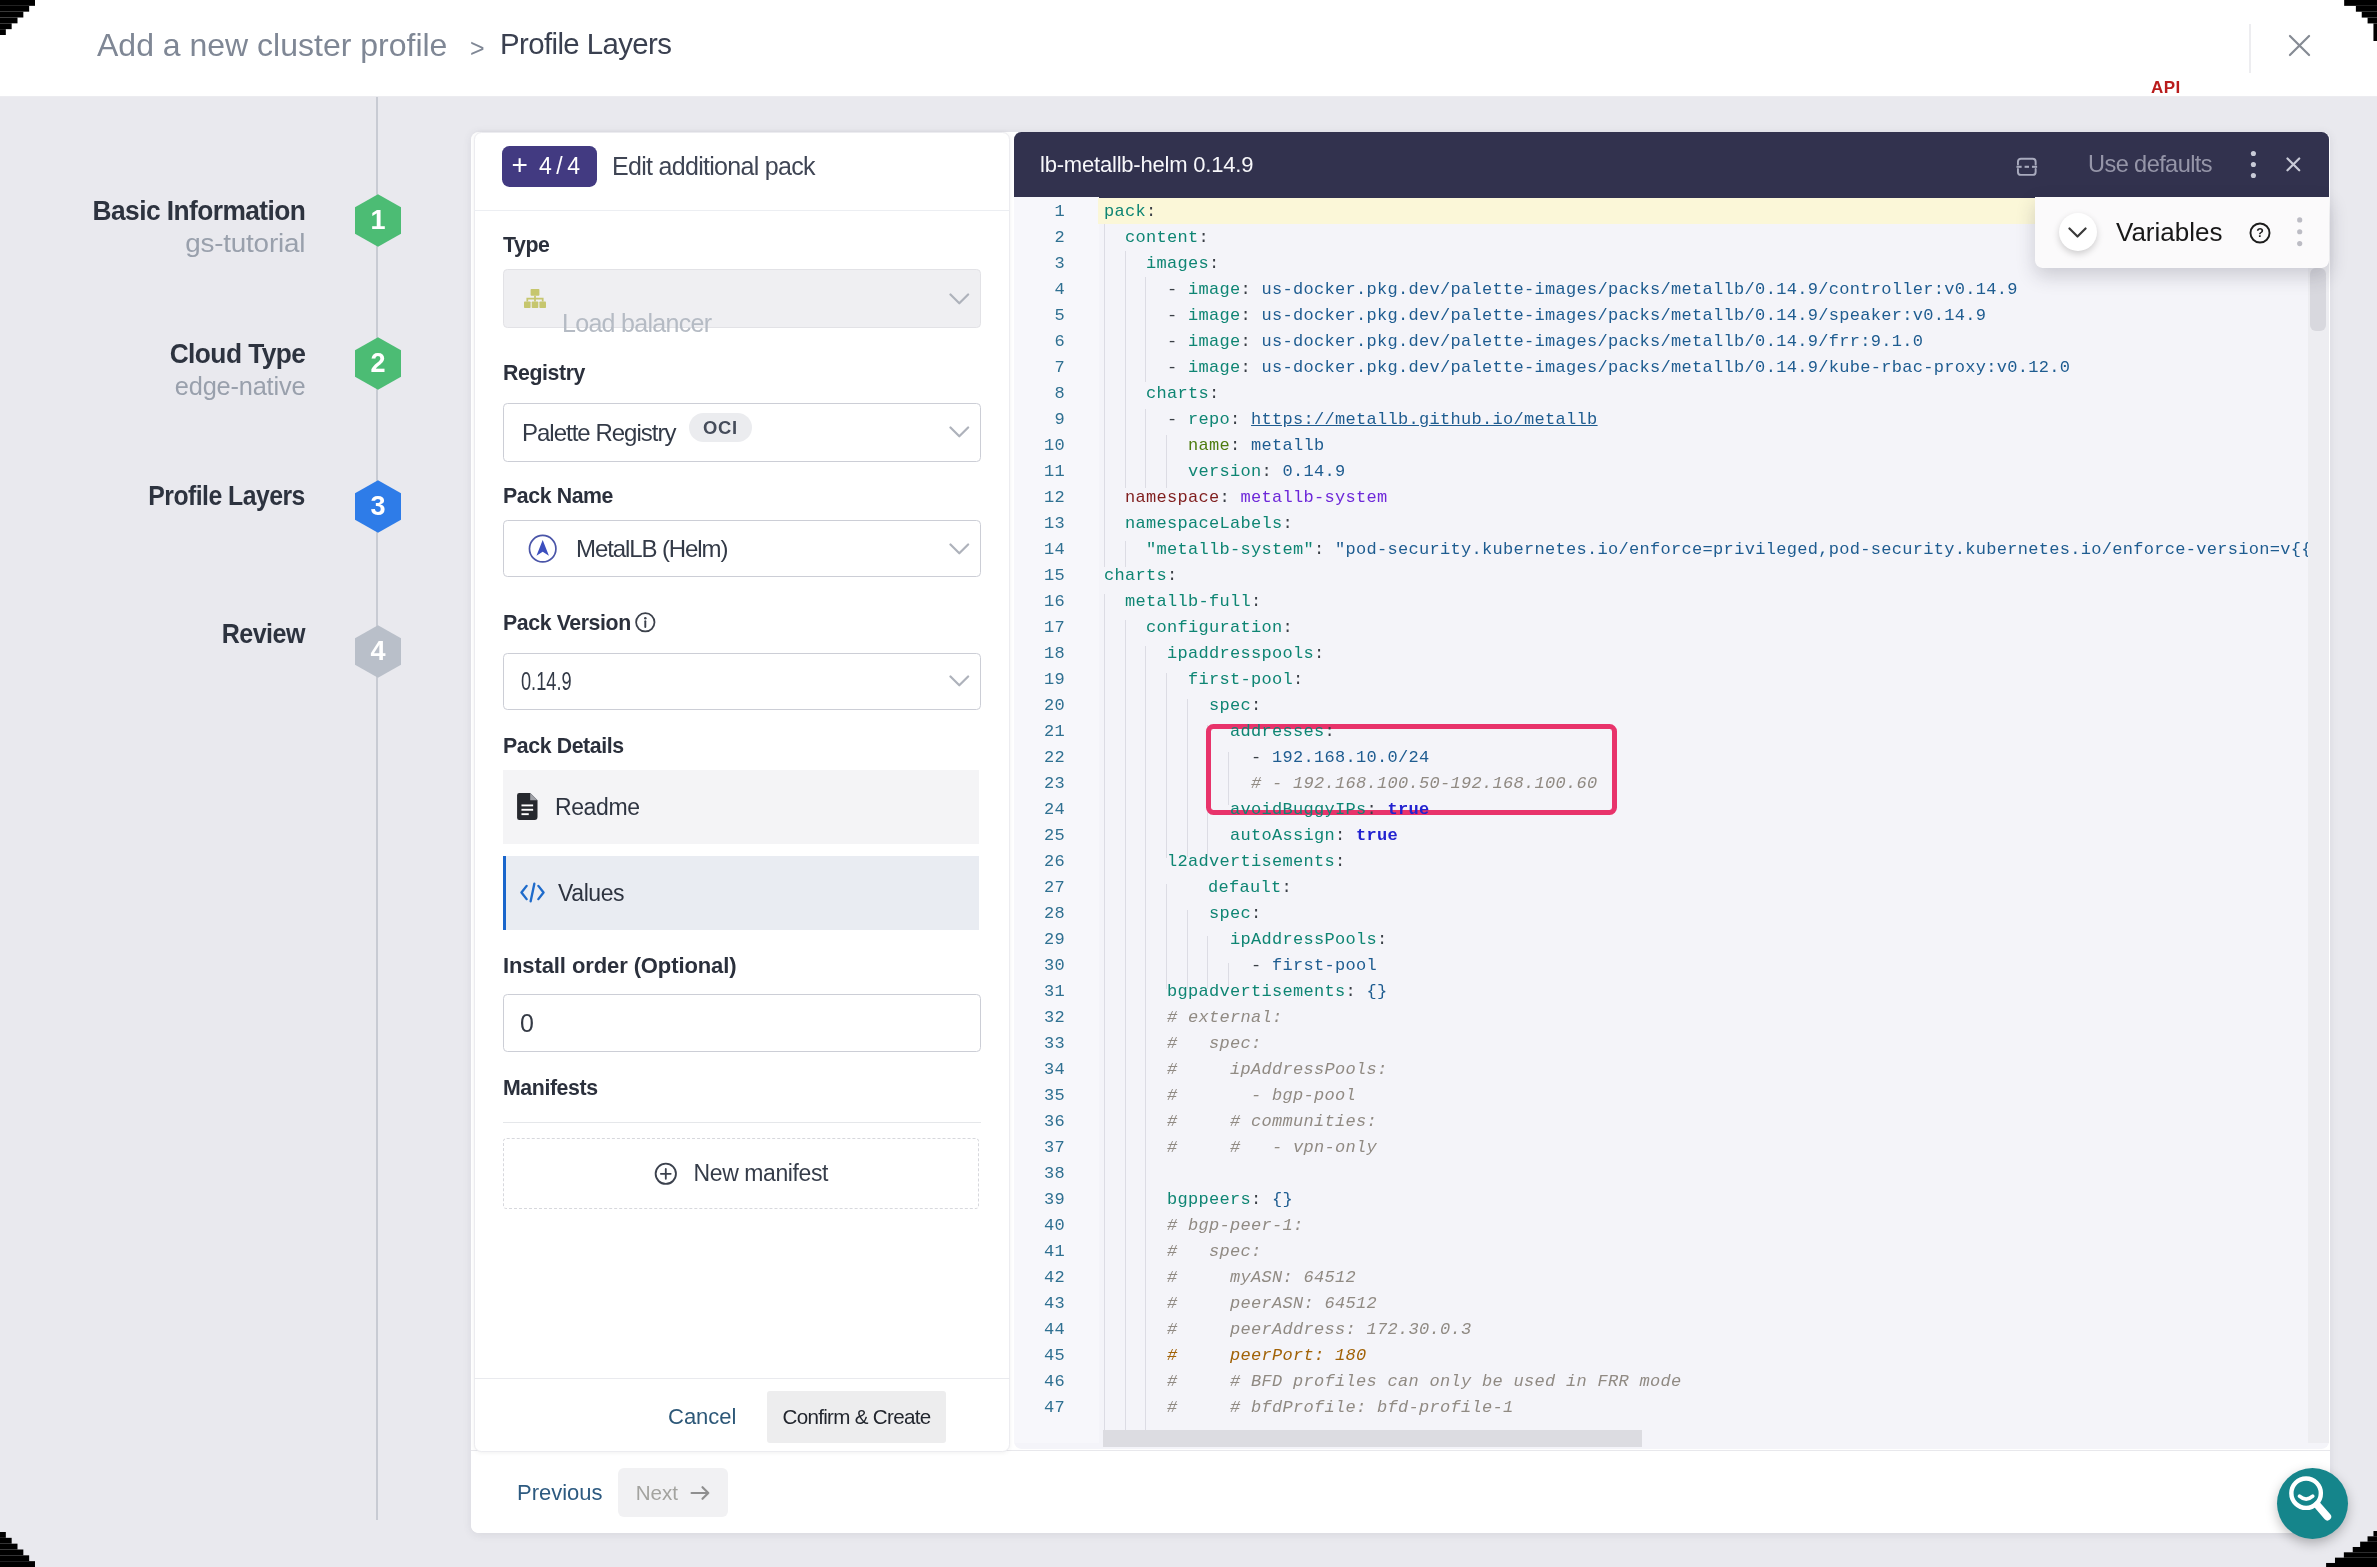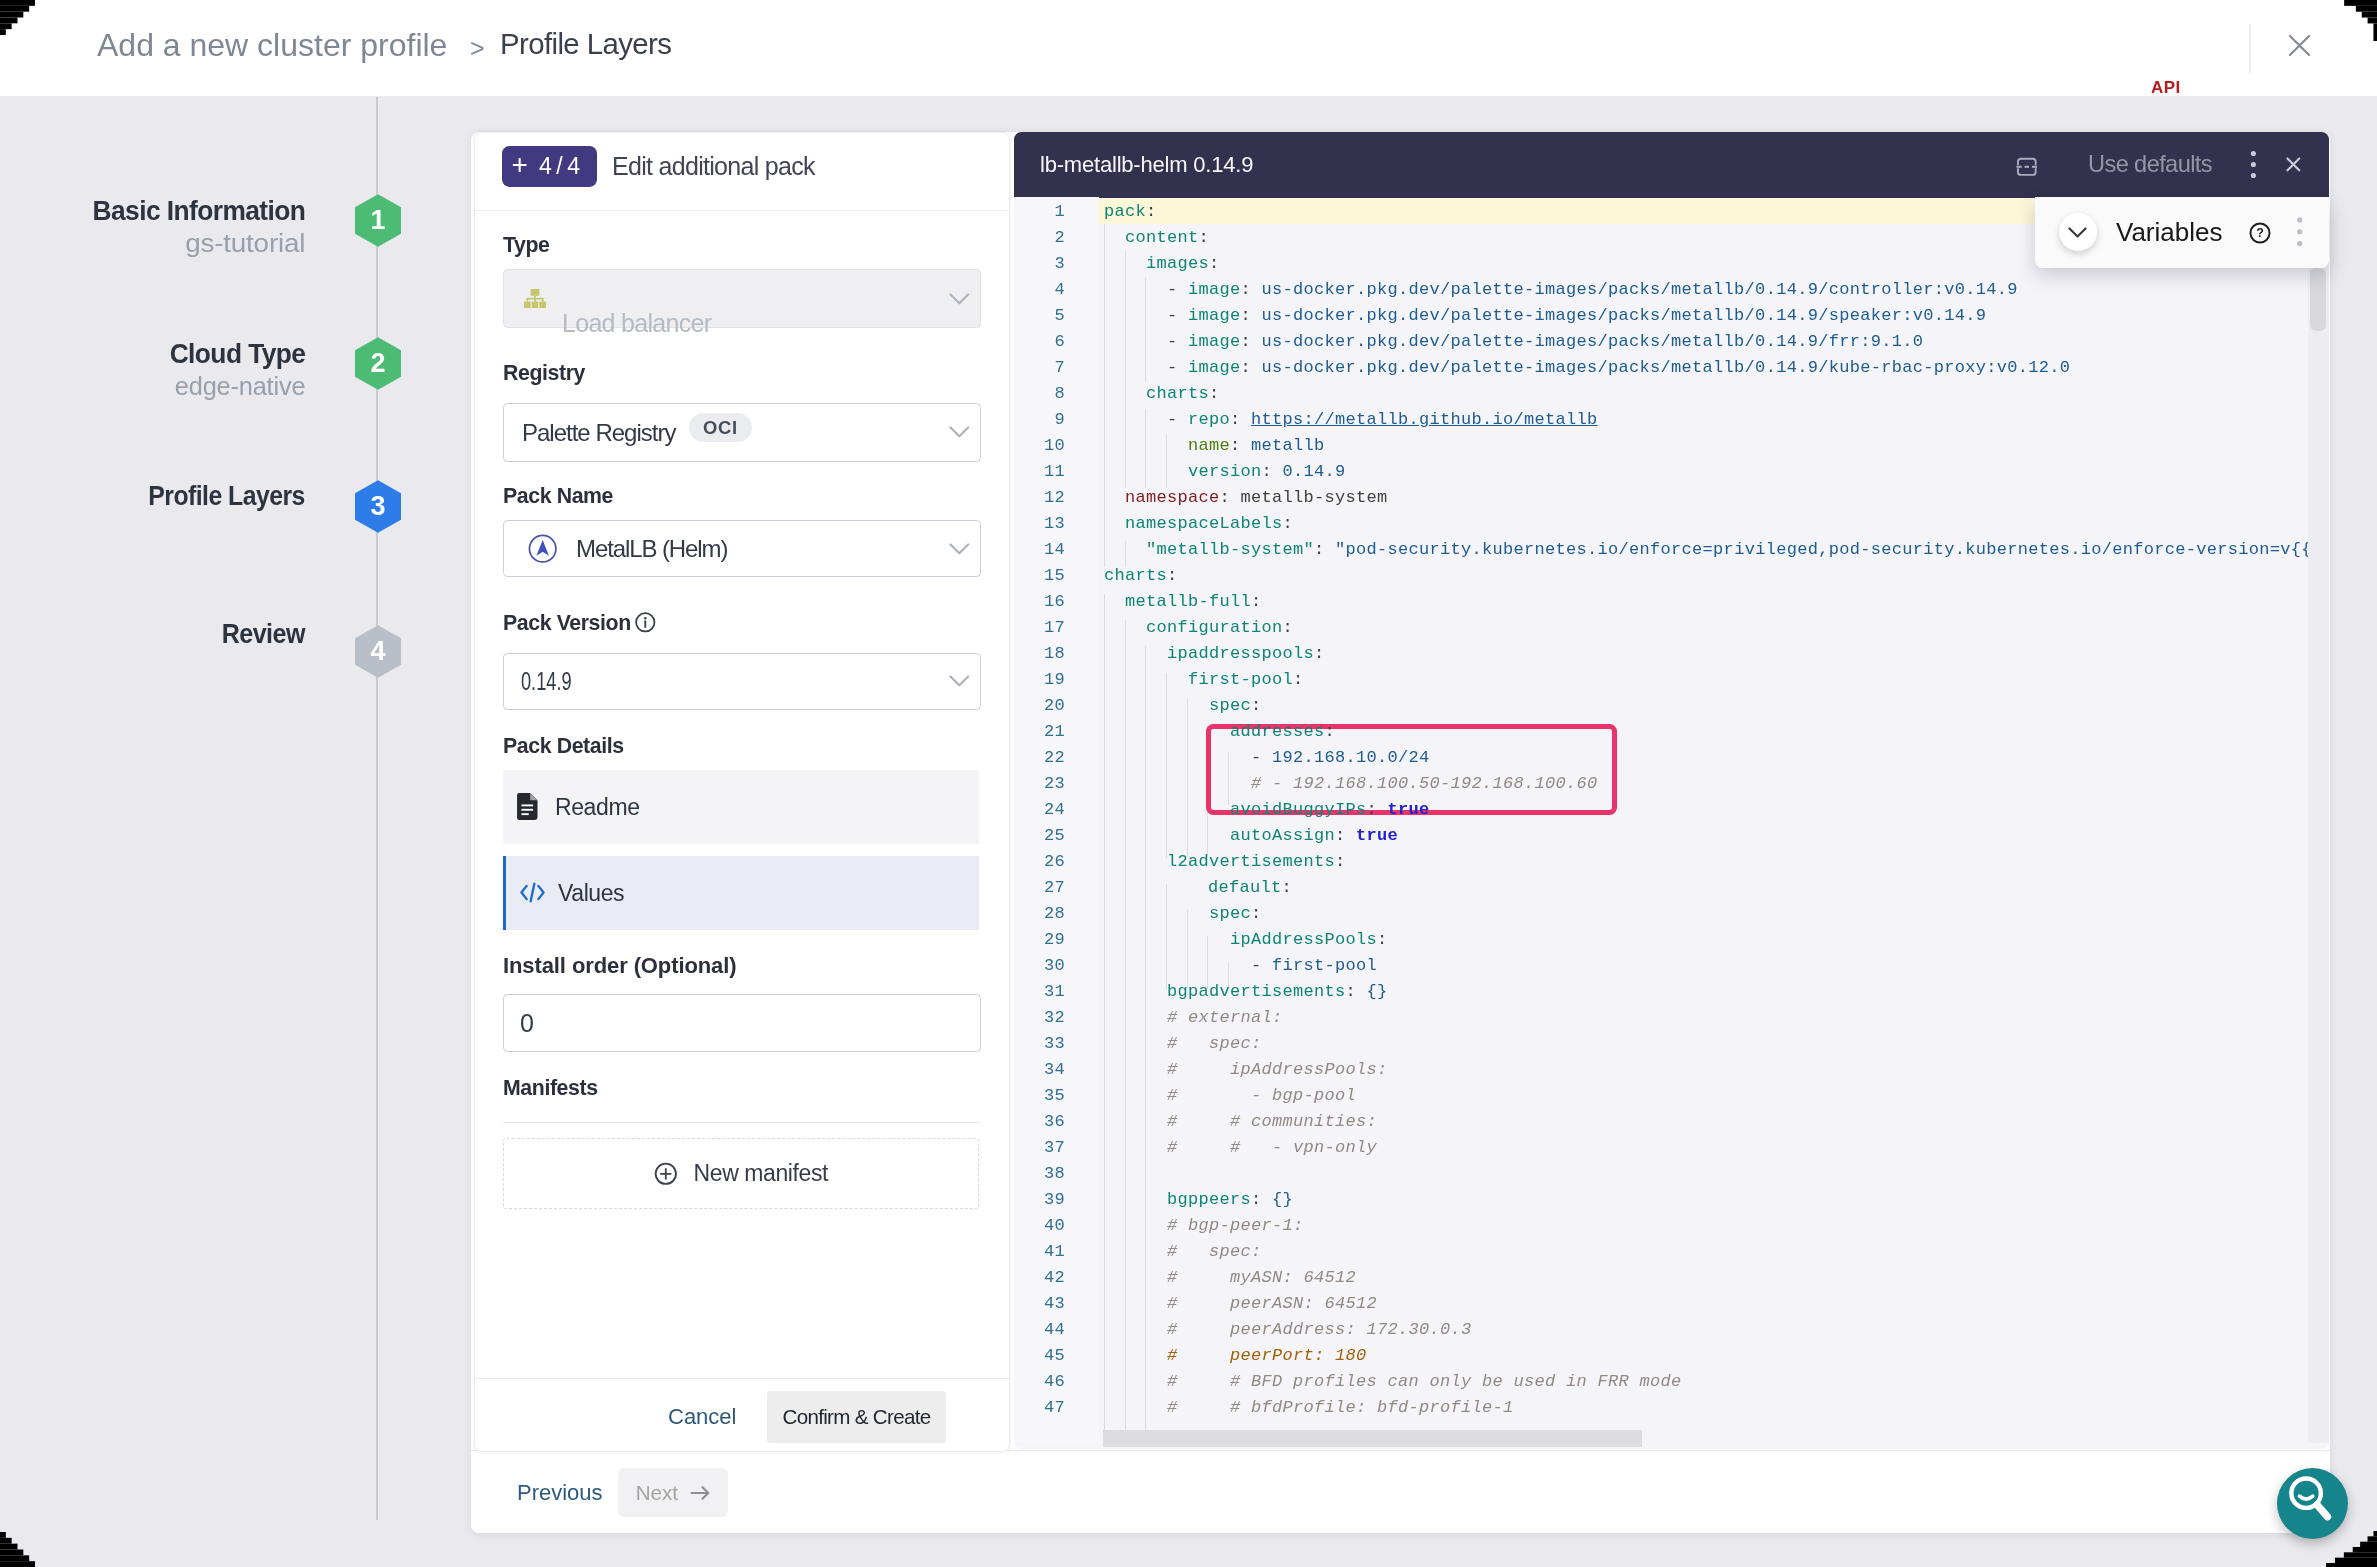--- a/index.html
+++ b/index.html
@@ -231,21 +231,21 @@
   <span style="color:#0e8573;">content</span><span style="color:#3a3f46;">:</span>
     <span style="color:#0e8573;">images</span><span style="color:#3a3f46;">:</span>
 <span style="color:#3a3f46;">      - </span><span style="color:#0e8573;">image</span><span style="color:#3a3f46;">: </span><span style="color:#1e5c90;">us-docker.pkg.dev/palette-images/packs/metallb/0.14.9/controller:v0.14.9</span>
 <span style="color:#3a3f46;">      - </span><span style="color:#0e8573;">image</span><span style="color:#3a3f46;">: </span><span style="color:#1e5c90;">us-docker.pkg.dev/palette-images/packs/metallb/0.14.9/speaker:v0.14.9</span>
 <span style="color:#3a3f46;">      - </span><span style="color:#0e8573;">image</span><span style="color:#3a3f46;">: </span><span style="color:#1e5c90;">us-docker.pkg.dev/palette-images/packs/metallb/0.14.9/frr:9.1.0</span>
 <span style="color:#3a3f46;">      - </span><span style="color:#0e8573;">image</span><span style="color:#3a3f46;">: </span><span style="color:#1e5c90;">us-docker.pkg.dev/palette-images/packs/metallb/0.14.9/kube-rbac-proxy:v0.12.0</span>
     <span style="color:#0e8573;">charts</span><span style="color:#3a3f46;">:</span>
 <span style="color:#3a3f46;">      - </span><span style="color:#0e8573;">repo</span><span style="color:#3a3f46;">: </span><span style="color:#1e5c90;text-decoration:underline;">https://metallb.github.io/metallb</span>
         <span style="color:#4d7c0f;">name</span><span style="color:#3a3f46;">: </span><span style="color:#1e5c90;">metallb</span>
         <span style="color:#0e8573;">version</span><span style="color:#3a3f46;">: </span><span style="color:#1e5c90;">0.14.9</span>
-  <span style="color:#7f1d1d;">namespace</span><span style="color:#3a3f46;">: </span><span style="color:#404040;margin-top:16px;">metallb-system</span>
+  <span style="color:#7f1d1d;">namespace</span><span style="color:#3a3f46;">: </span><span style="color:#6d28d9;margin-top:16px;">metallb-system</span>
   <span style="color:#0e8573;">namespaceLabels</span><span style="color:#3a3f46;">:</span>
     <span style="color:#0e8573;">"metallb-system"</span><span style="color:#3a3f46;">: </span><span style="color:#1e5c90;">"pod-security.kubernetes.io/enforce=privileged,pod-security.kubernetes.io/enforce-version=v{{</span>
 <span style="color:#0e8573;">charts</span><span style="color:#3a3f46;">:</span>
   <span style="color:#0e8573;">metallb-full</span><span style="color:#3a3f46;">:</span>
     <span style="color:#0e8573;">configuration</span><span style="color:#3a3f46;">:</span>
       <span style="color:#0e8573;">ipaddresspools</span><span style="color:#3a3f46;">:</span>
         <span style="color:#0e8573;">first-pool</span><span style="color:#3a3f46;">:</span>
           <span style="color:#0e8573;">spec</span><span style="color:#3a3f46;">:</span>
             <span style="color:#0e8573;">addresses</span><span style="color:#3a3f46;">:</span>
 <span style="color:#3a3f46;">              - </span><span style="color:#1e5c90;">192.168.10.0/24</span>

